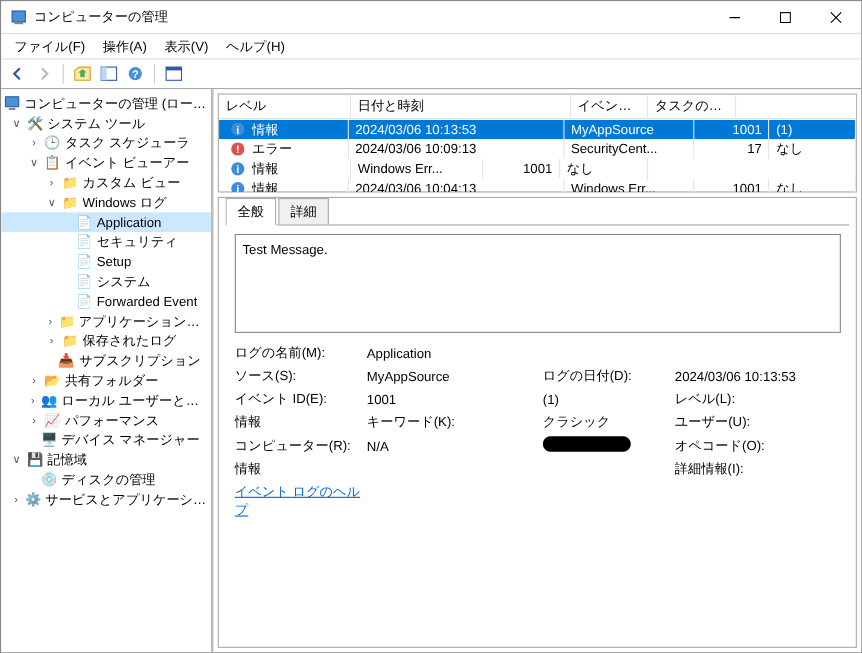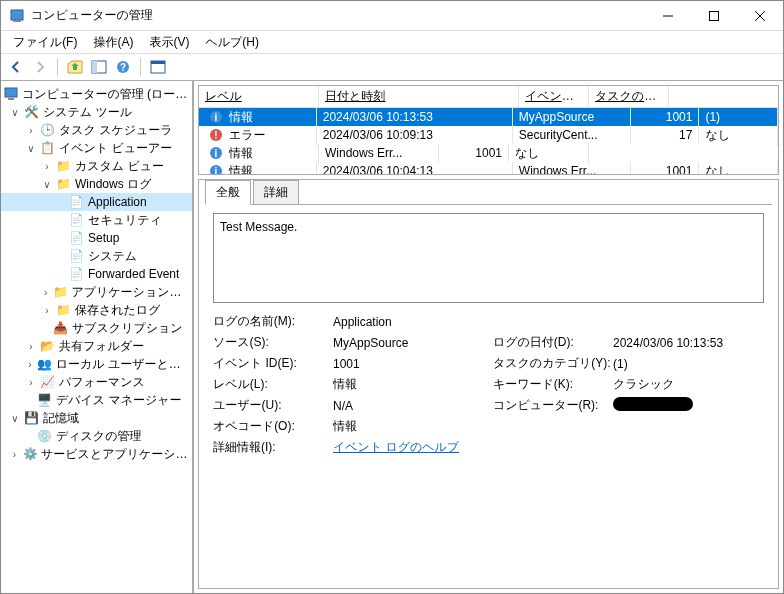--- a/index.html
+++ b/index.html
@@ -17,21 +17,21 @@
 .tb-sep { width:1px; height:18px; background:#ccc; margin:0 4px;}
 .body { flex: 1; display: flex; overflow: hidden; }
 .sidebar { width: 192px; border-right: 1px solid #aaa; overflow: auto; padding: 4px 0; }
 .tree-item { display: flex; align-items: center; height: 18px; white-space: nowrap; gap: 3px; padding-right: 4px;}
 .tree-item.selected { background: #cce8ff; }
 .tree-label { overflow: hidden; text-overflow: ellipsis; }
 .expander { width: 12px; text-align: center; color: #555; font-size: 10px;}
 .tree-icon { width: 16px; height: 16px; display:flex; align-items:center; justify-content:center; font-size:12px;}
 .main { flex: 1; display: flex; flex-direction: column; overflow:hidden; border-left: 1px solid #aaa;}
 .list-pane { height: 90px; overflow: auto; border: 1px solid #aaa; margin:4px;}
-.list-header { display: flex; background: #fff; border-bottom: 1px solid #ddd; height: 22px; align-items: center; position:sticky; top:0;text-decoration:underline;}
+.list-header { display: flex; background: #fff; border-bottom: 1px solid #ddd; height: 22px; align-items: center; position:sticky; top:0;}
 .col { padding: 2px 6px; border-right: 1px solid #e5e5e5; overflow:hidden; text-overflow: ellipsis; white-space:nowrap;}
 .col.level { width: 120px; }
 .col.date { width: 200px; }
 .col.source { width: 120px; }
 .col.id { width: 70px; text-align: right; }
 .col.cat { width: 80px; }
 .list-row { display: flex; height: 18px; align-items: center; }
 .list-row.selected { background: #0078d7; color: #fff; }
 .list-row .lvl-icon { width:14px; margin: 0 2px 0 4px;}
 .detail-pane { flex: 1; margin: 0 4px 4px 4px; border: 1px solid #aaa; display:flex; flex-direction:column; overflow:hidden;}
@@ -312,29 +312,28 @@
             <div>ログの名前(M):</div>
             <div>Application</div>
             <div></div>
               <div></div>
             <div>ソース(S):</div>
             <div>MyAppSource</div>
             <div>ログの日付(D):</div>
             <div>2024/03/06 10:13:53</div>
             <div>イベント ID(E):</div>
             <div>1001</div>
-            <div>タスクのカテゴリ(Y):</div>
             <div>(1)</div>
             <div>レベル(L):</div>
             <div>情報</div>
             <div>キーワード(K):</div>
             <div>クラシック</div>
             <div>ユーザー(U):</div>
+            <div>コンピューター(R):</div>
             <div>N/A</div>
-            <div>コンピューター(R):</div>
             <div><span class="redact"></span></div>
             <div>オペコード(O):</div>
             <div>情報</div>
             <div></div>
               <div></div>
             <div>詳細情報(I):</div>
             <div><span class="link">イベント ログのヘルプ</span></div>
           </div>
         </div>
       </div>

